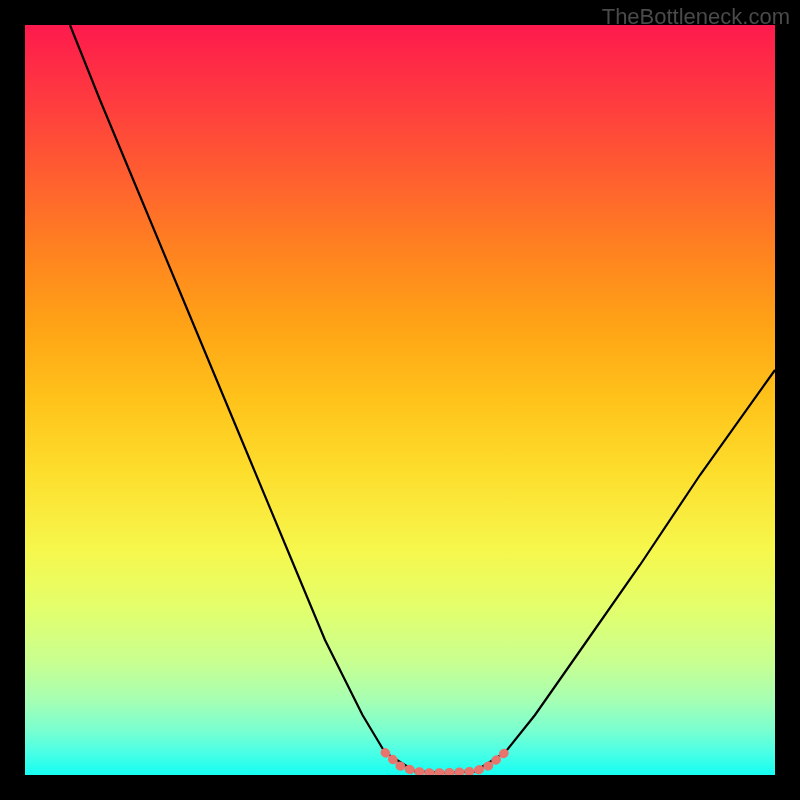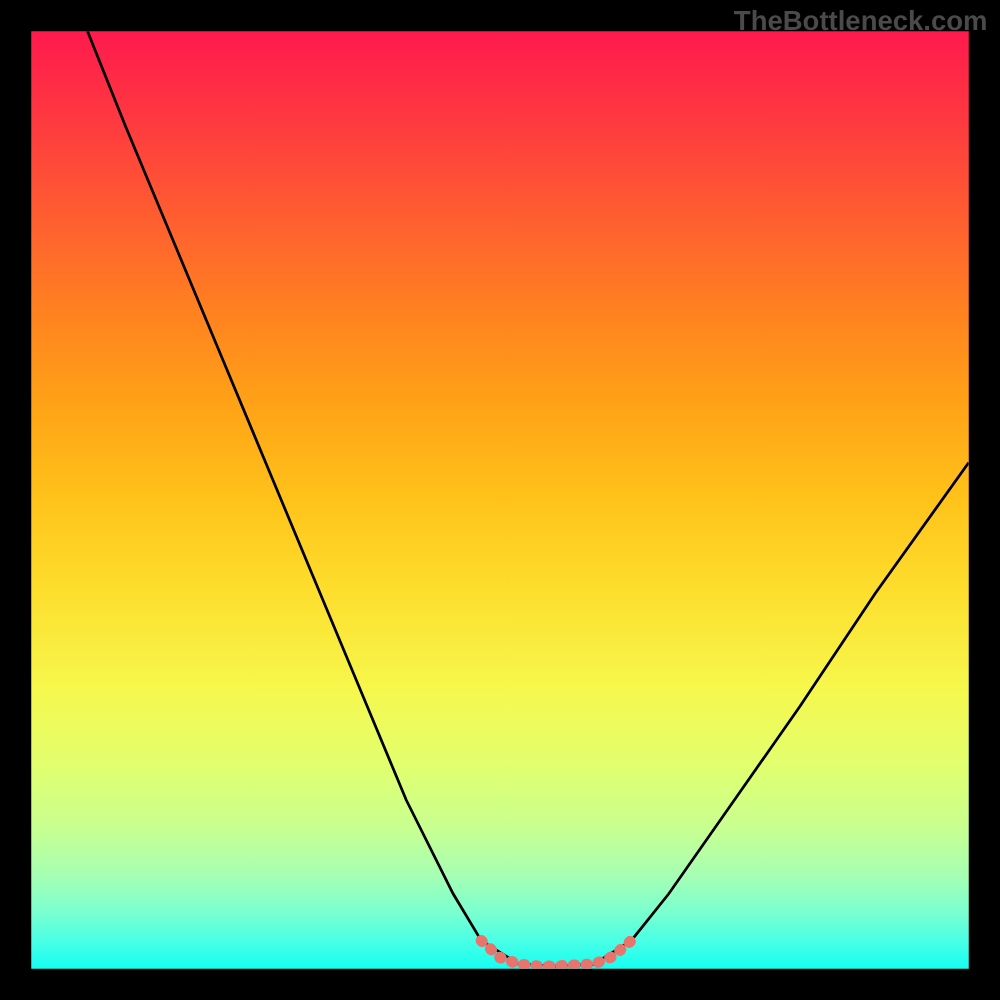--- a/index.html
+++ b/index.html
@@ -10,21 +10,21 @@
     background: #000;
     position: relative;
     font-family: Arial, sans-serif;
   }
   .watermark {
     position: absolute;
     top: 4px;
     right: 10px;
     color: #4a4a4a;
     font-size: 22px;
-    font-weight: bold;
+    font-weight: normal;
     z-index: 10;
   }
   .plot-area {
     position: absolute;
     left: 25px;
     top: 25px;
     width: 750px;
     height: 750px;
     background: linear-gradient(to bottom,
       #fe1a4d 0%,

